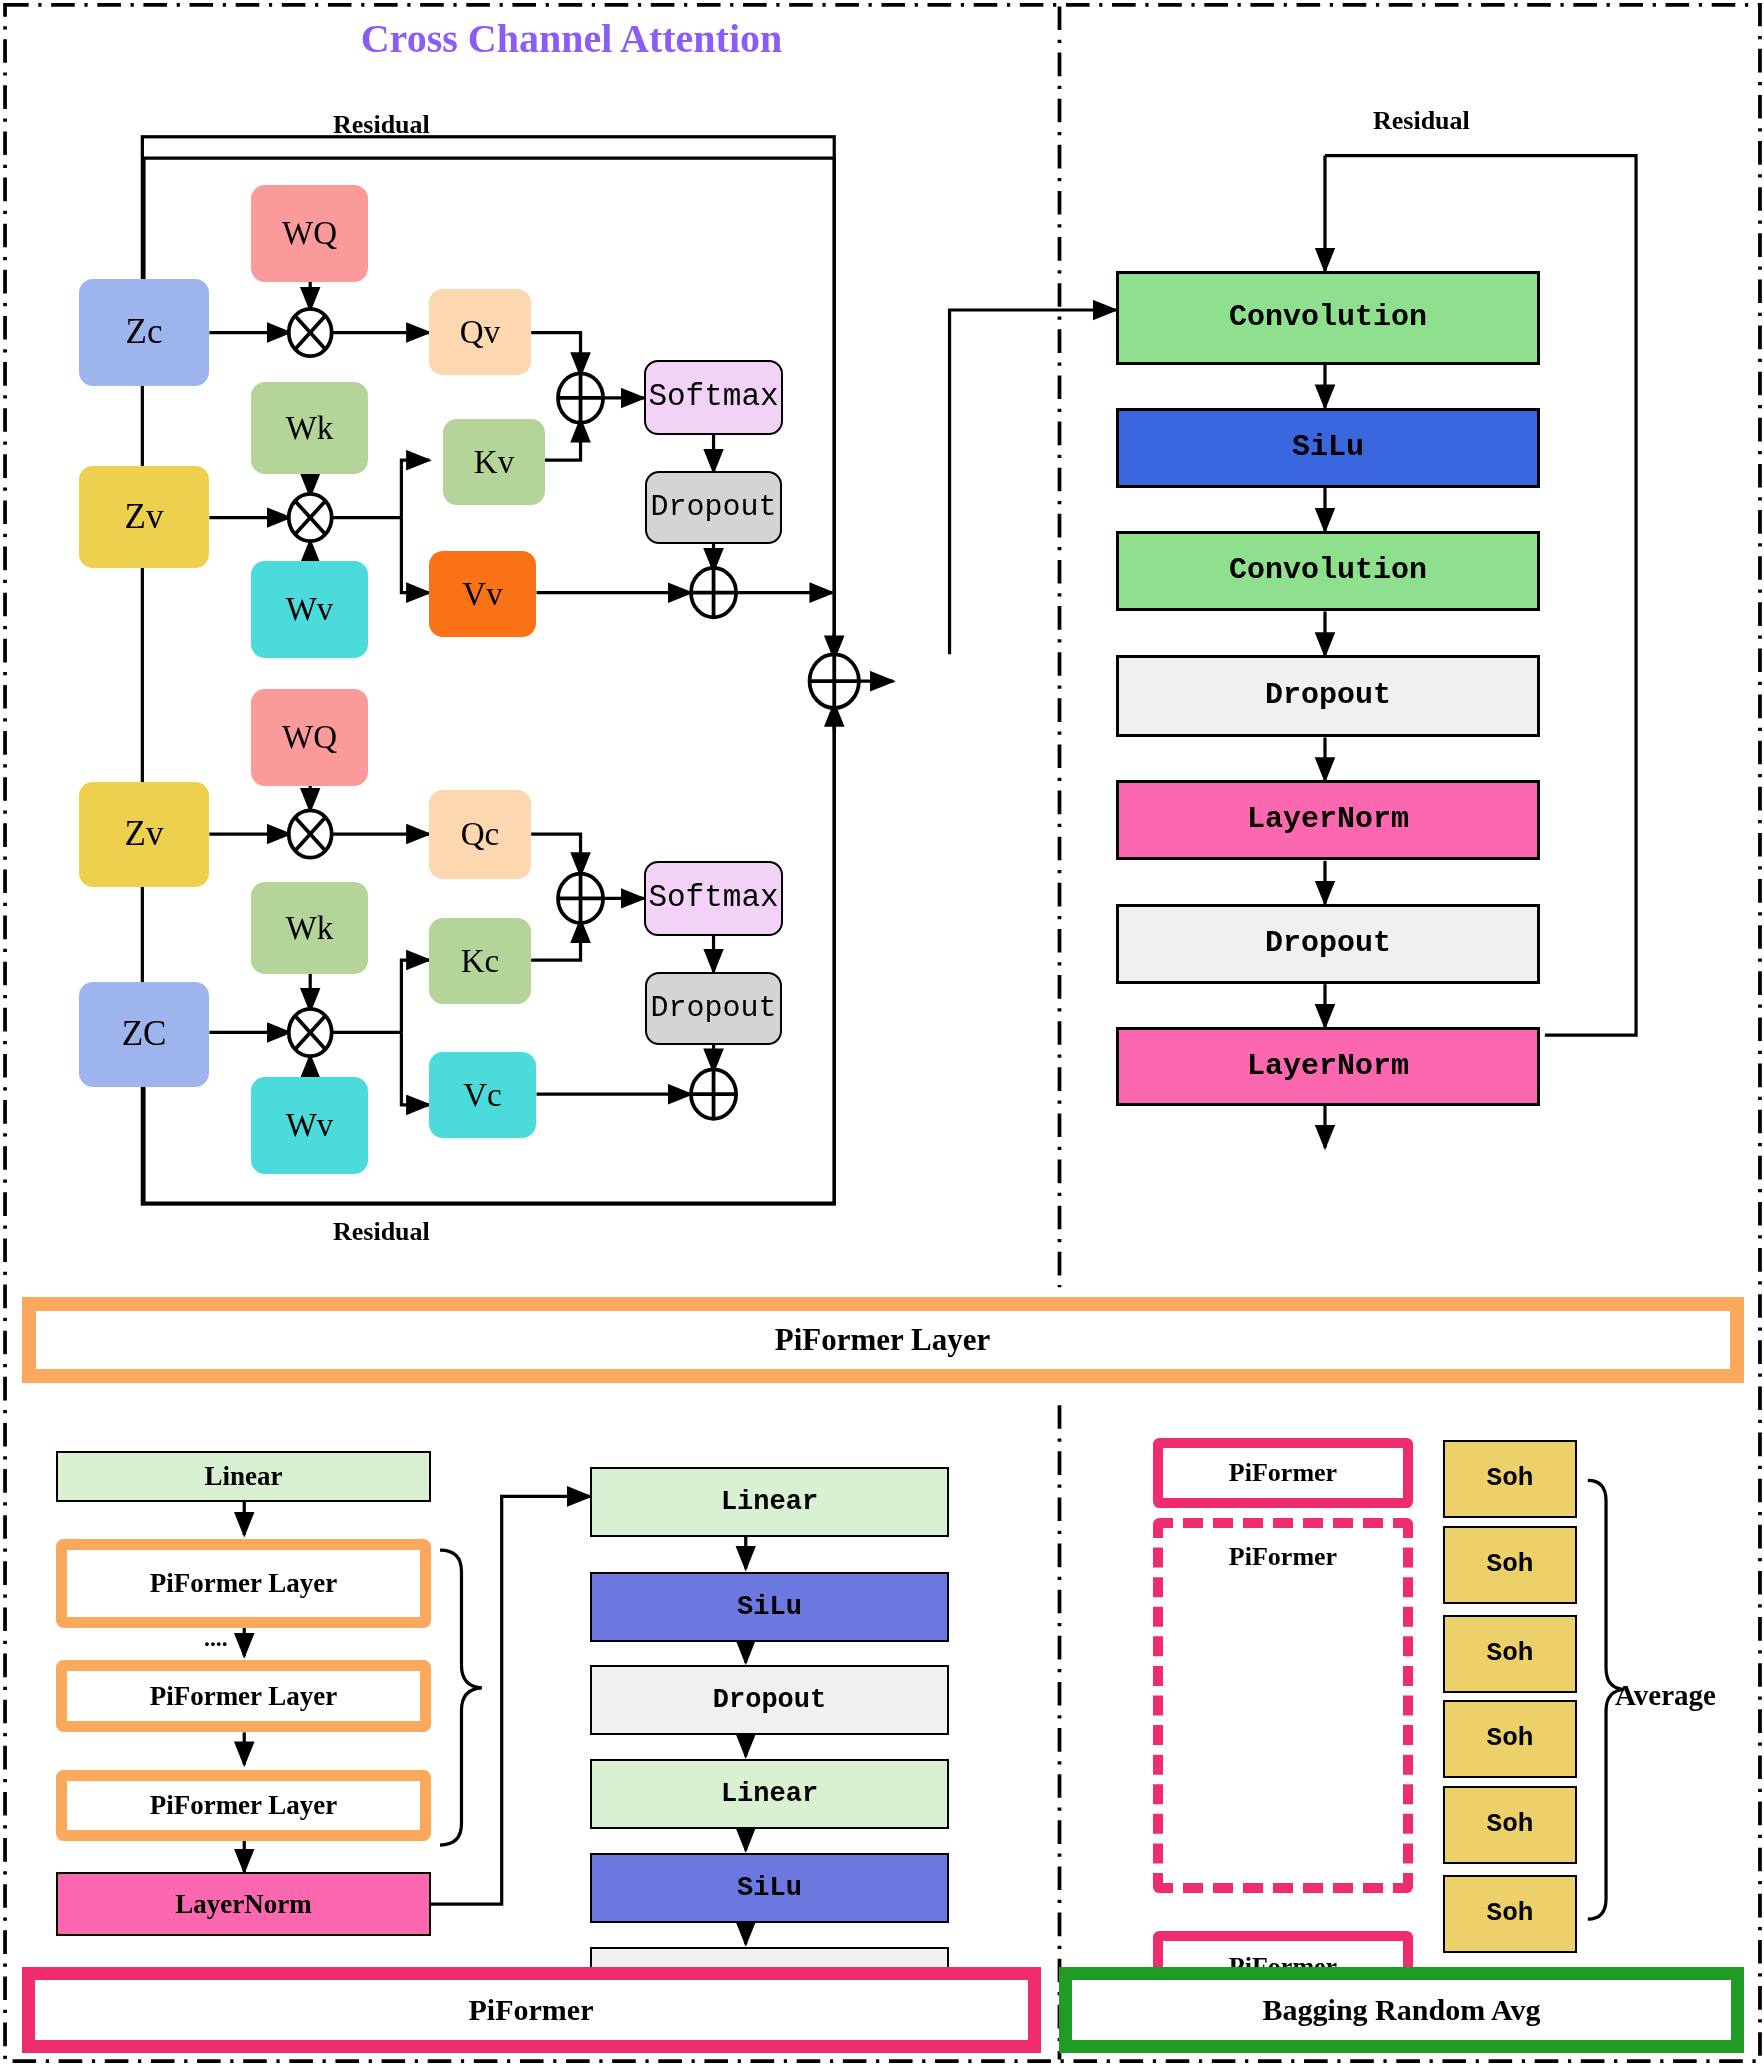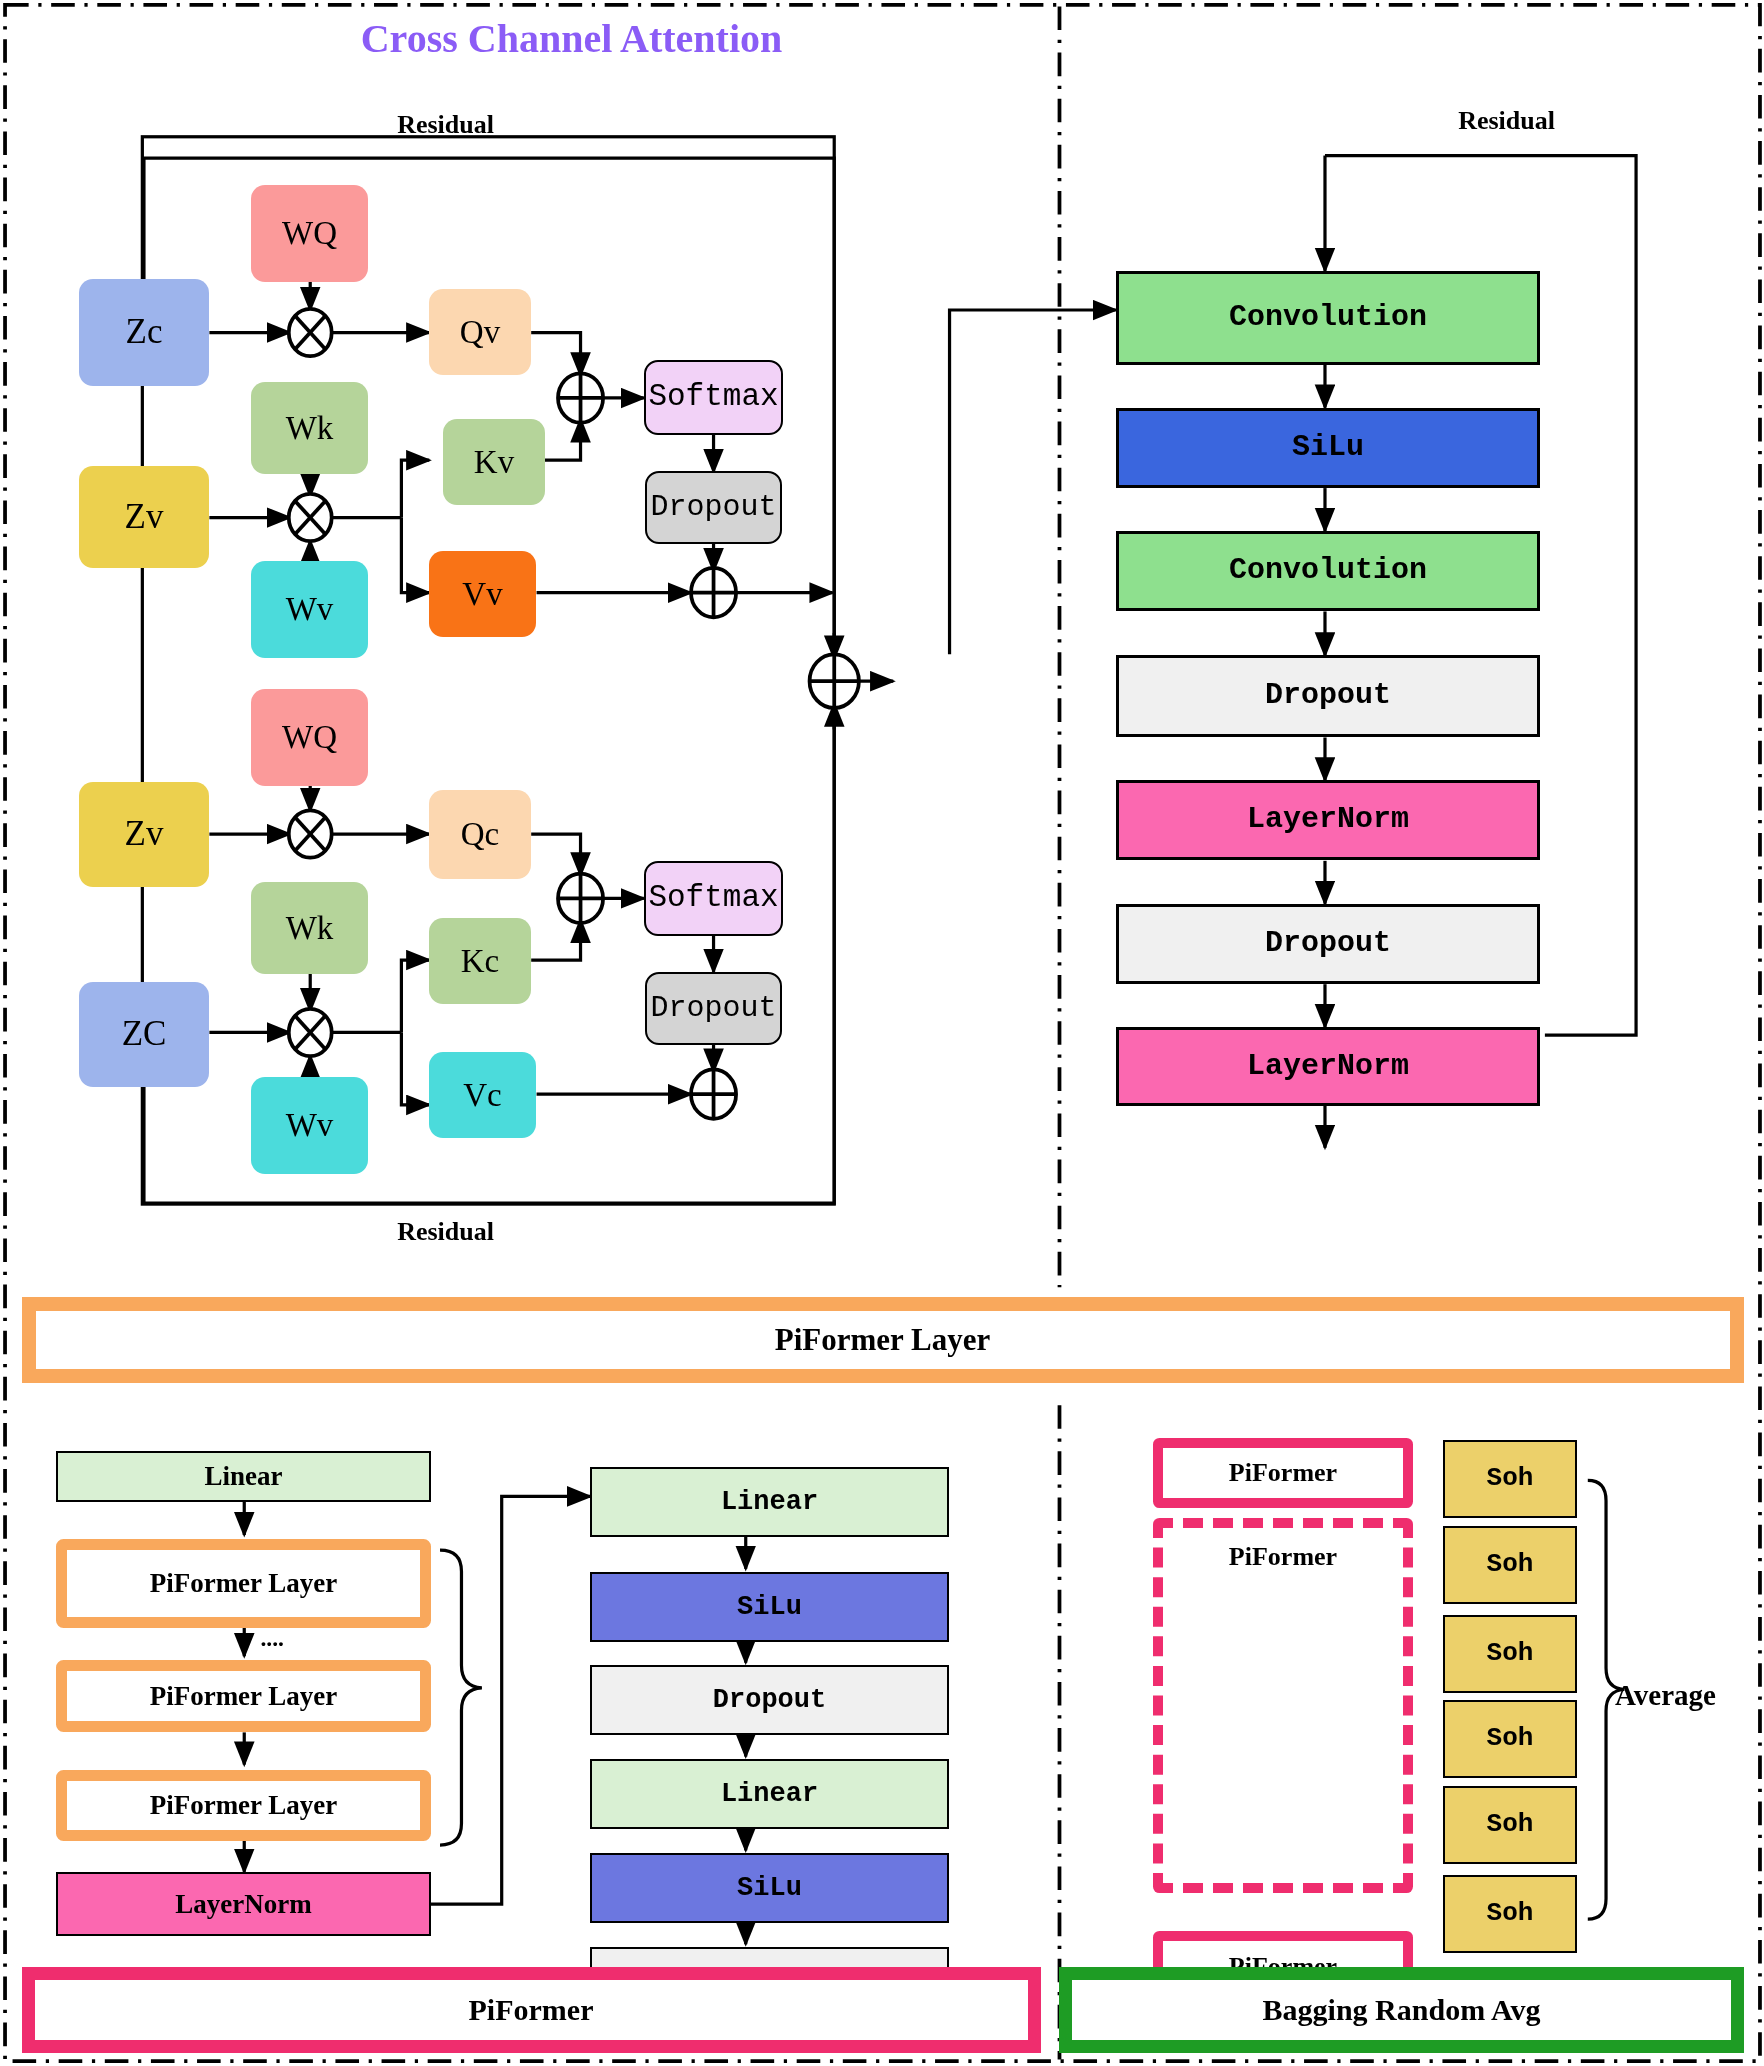--- a/index.html
+++ b/index.html
@@ -3,21 +3,21 @@
 <meta charset="utf-8">
 <style>
   html,body{margin:0;padding:0;background:#ffffff;}
   body{font-family:"Liberation Serif", serif;}
   #stage{position:relative;width:1765px;height:2066px;background:#fff;overflow:hidden;}
   svg.layer{position:absolute;left:0;top:0;width:1765px;height:2066px;}
   .node{position:absolute;display:flex;align-items:center;justify-content:center;text-align:center;
         box-sizing:border-box;font-family:"Liberation Serif", serif;color:#000;line-height:1.05;}
   .rnd{border-radius:14px;}
   .hdr{position:absolute;font-weight:bold;font-family:"Liberation Serif", serif;text-align:center;}
-  .lbl{position:absolute;font-weight:bold;font-family:"Liberation Serif", serif;text-align:right;color:#000;}
+  .lbl{position:absolute;font-weight:bold;font-family:"Liberation Serif", serif;text-align:left;color:#000;}
   .bordered{border:2.1px solid #000;font-family:Liberation Mono, monospace;}
   .banner{position:absolute;box-sizing:border-box;display:flex;align-items:center;justify-content:center;
           font-weight:bold;font-family:"Liberation Serif", serif;background:#fff;}
 </style>
 </head>
 <body>
 
 <div id="stage">
 
   <svg class="layer" viewBox="0 0 3290 3852">

